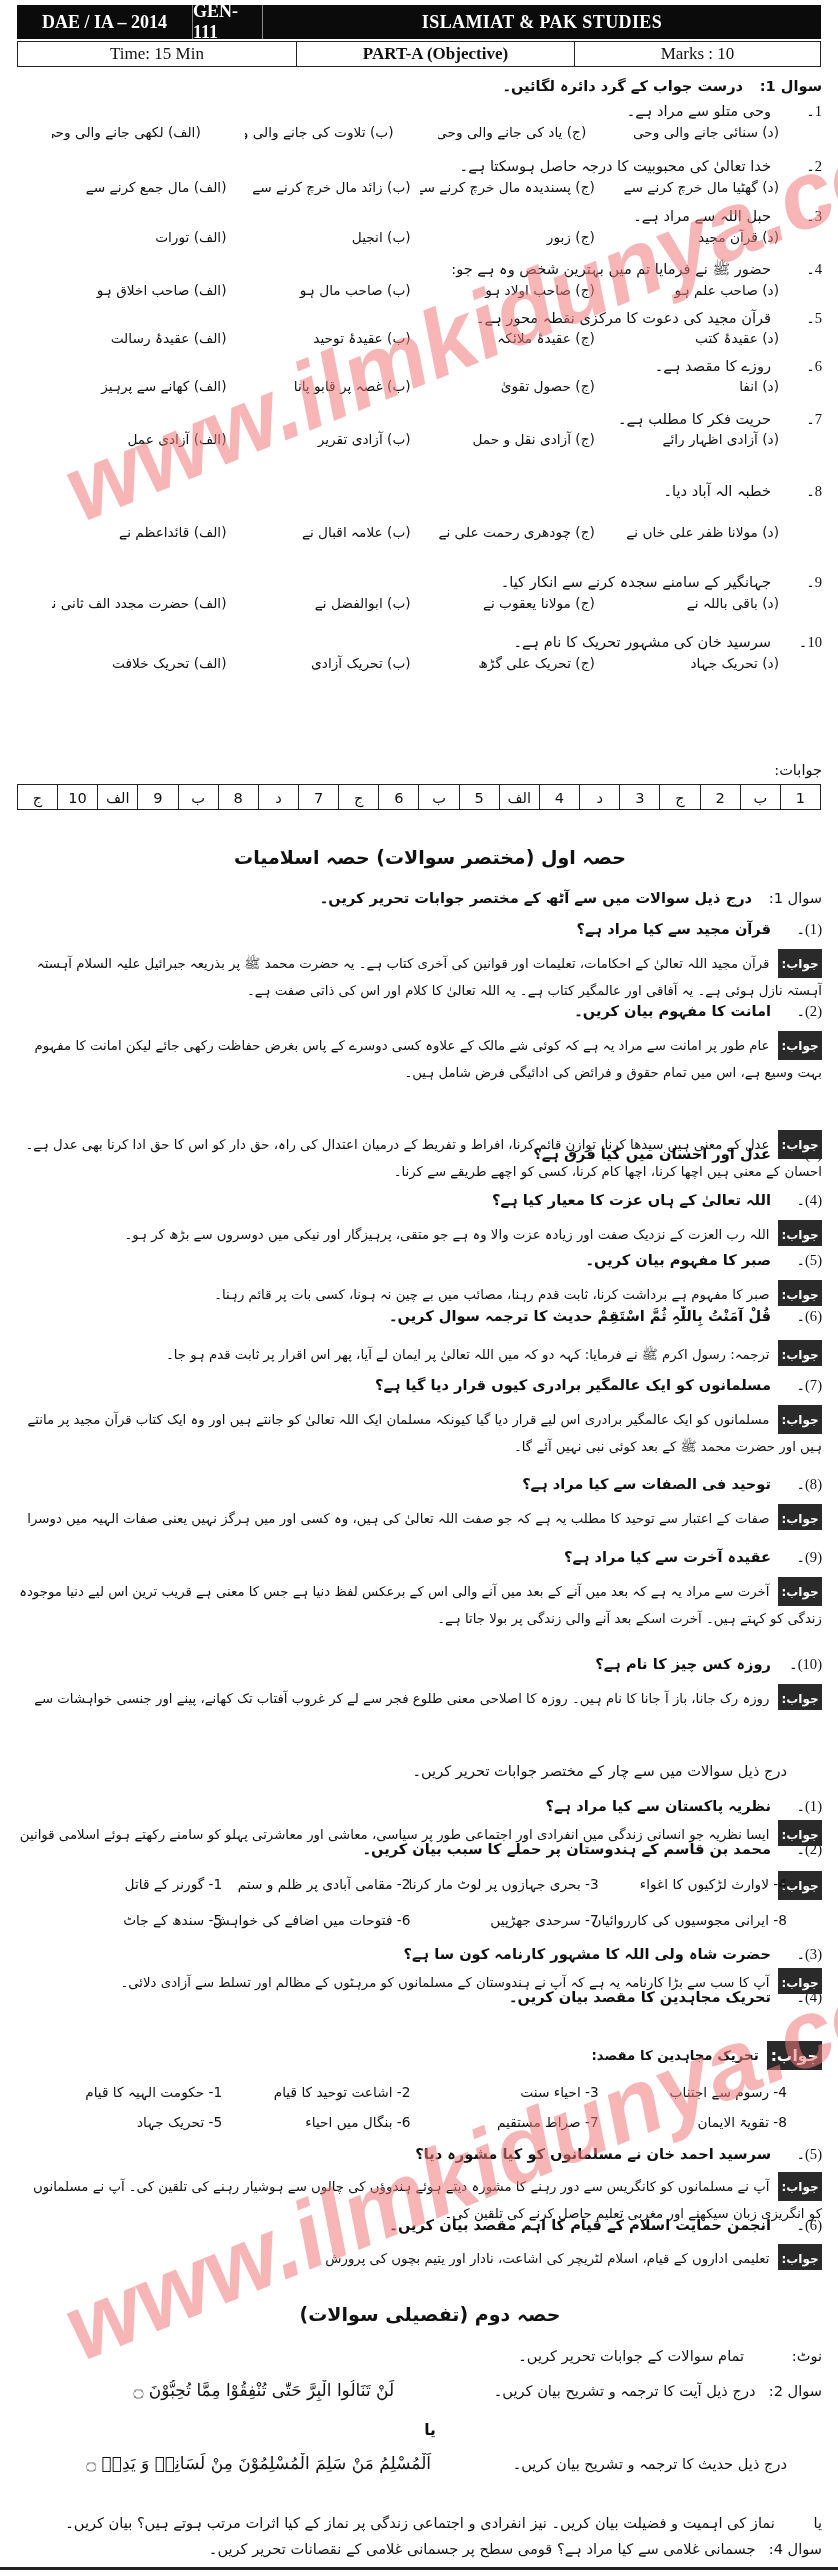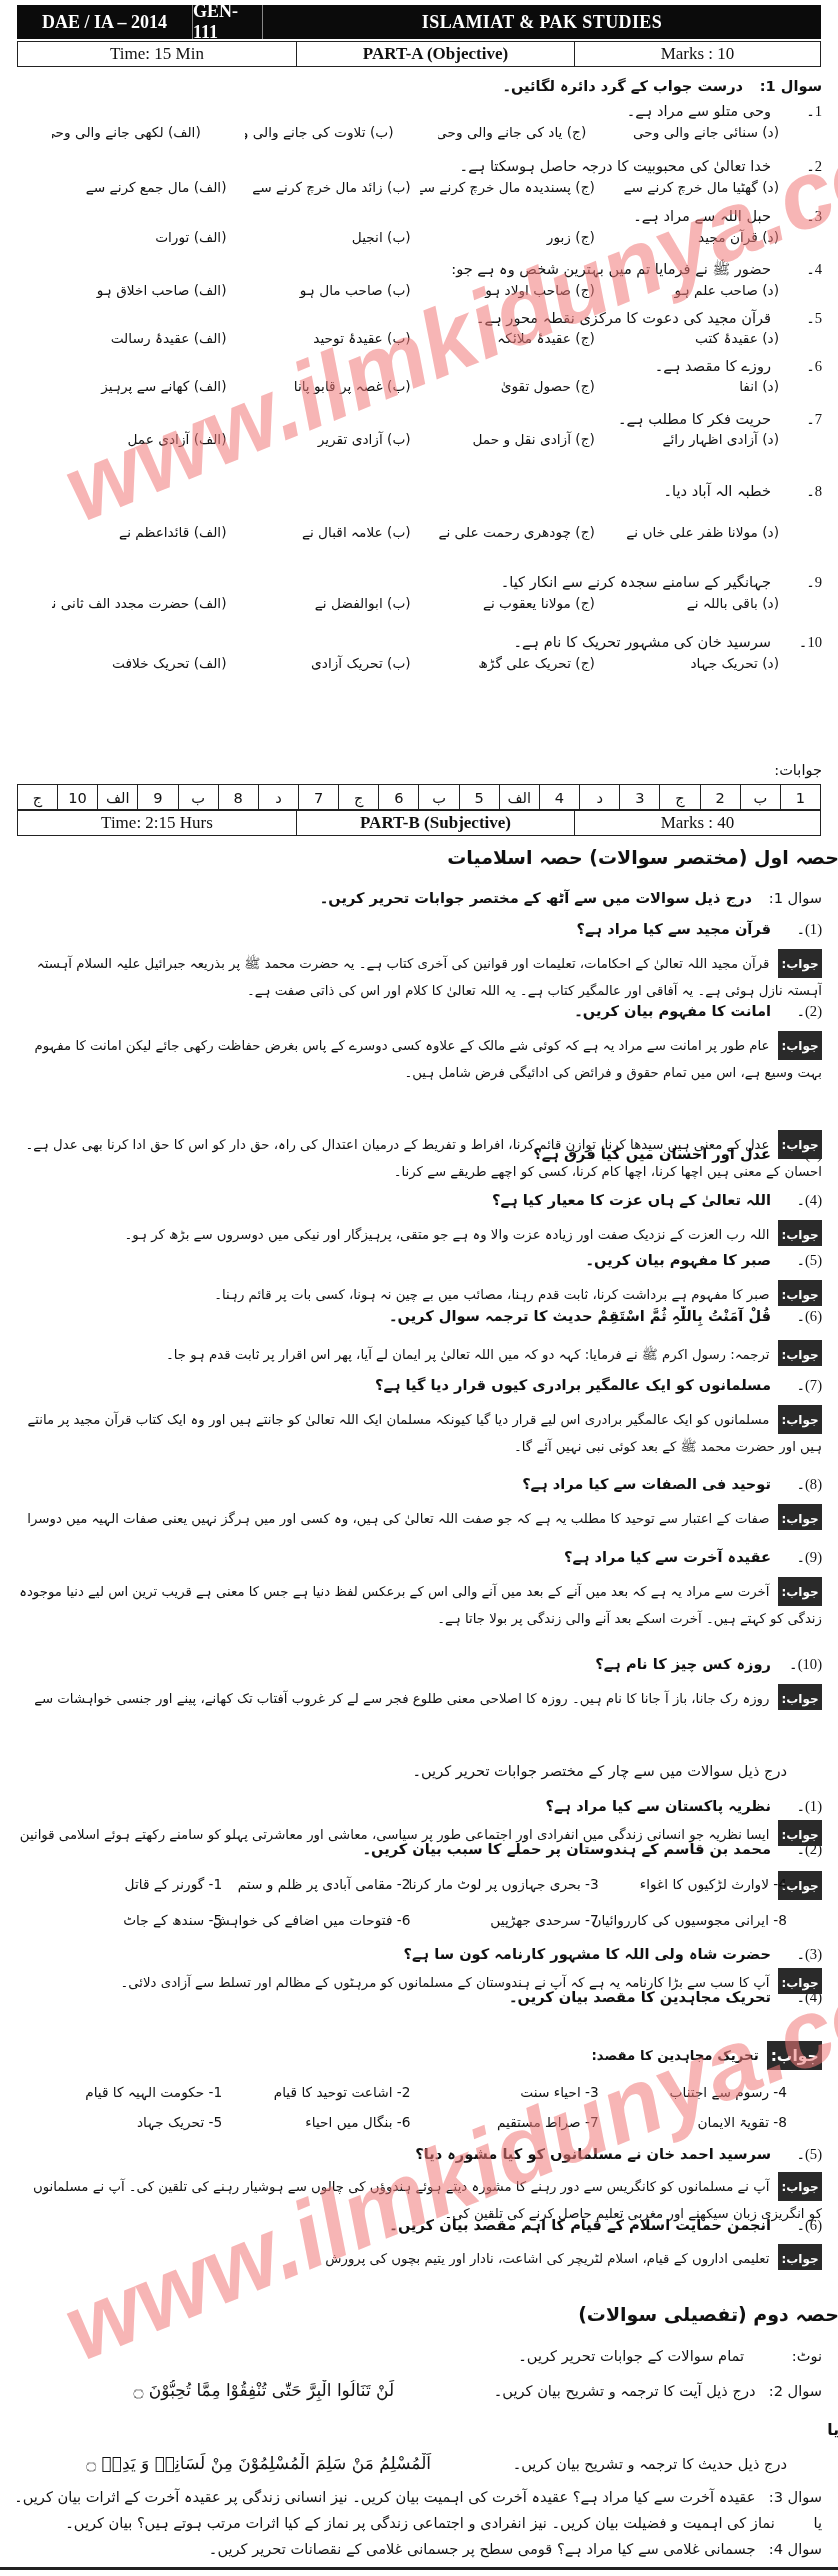--- a/index.html
+++ b/index.html
@@ -13,21 +13,21 @@
   .meta > div:last-child { border-right:none; }
   .meta .m1 { width:278px; } .meta .m2 { width:277px; font-weight:bold; } .meta .m3 { flex:1; }
   .rtl { direction:rtl; text-align:right; font-family:"DejaVu Sans", sans-serif; }
   .line { position:absolute; right:17px; left:17px; font-size:14.6px; line-height:20.6px; white-space:nowrap; overflow:hidden; }
   .qnum { display:inline-block; width:34px; text-align:right; margin-left:17px; font-family:"Liberation Serif", serif; }
   .opts { position:absolute; left:52px; right:60px; display:flex; flex-direction:row-reverse; justify-content:space-between; font-size:13.7px; font-family:"DejaVu Sans", sans-serif; direction:rtl; }
   .opts span { width:24%; text-align:right; white-space:nowrap; overflow:hidden; }
   .ans-table { position:absolute; left:17px; top:784px; width:804px; height:26px; display:flex; flex-direction:row-reverse; border:1.3px solid #222; box-sizing:border-box; }
   .ans-table div { flex:1; border-left:1.3px solid #222; display:flex; align-items:center; justify-content:center; font-size:14.6px; font-family:"DejaVu Sans", sans-serif; }
   .ans-table div:last-child { border-left:none; }
-  .sec-title { position:absolute; left:0; right:0; font-weight:bold; font-size:19px; font-family:"DejaVu Sans", sans-serif; direction:rtl;padding-left:21px; }
+  .sec-title { position:absolute; left:0; right:0; text-align:center; font-weight:bold; font-size:19px; font-family:"DejaVu Sans", sans-serif; direction:rtl;padding-left:21px; }
   .jawab { display:inline-block; background:#2a2a2a; color:#fff; font-size:12px; padding:1.7px 3.4px; margin-left:8.6px; font-weight:bold; vertical-align:middle; }
   .para { position:absolute; left:17px; right:17px; font-size:13.3px; line-height:26px; direction:rtl; text-align:right; font-family:"DejaVu Sans", sans-serif; }
   .list4 { position:absolute; left:34px; right:52px; display:flex; flex-direction:row-reverse; justify-content:space-between; direction:rtl; font-size:13.7px; font-family:"DejaVu Sans", sans-serif; }
   .list4 span { width:25%; text-align:right; white-space:nowrap; }
   .watermark { position:absolute; font-family:"Liberation Sans", sans-serif; font-weight:bold; font-style:italic; font-size:95px; color:rgba(240,120,120,0.55); transform:rotate(-22deg); white-space:nowrap; pointer-events:none; }
   .arabic { font-size:17px; font-family:"DejaVu Serif", serif; }
   .bottom-rule { position:absolute; left:0; right:0; top:2567px; height:3.4px; background:#222; }
 </style>
 </head>
 <body>
@@ -142,25 +142,20 @@
       <div>7</div>
       <div>د</div>
       <div>8</div>
       <div>ب</div>
       <div>9</div>
       <div>الف</div>
       <div>10</div>
       <div>ج</div>
     </div>
 
-  <div class="meta" style="top:810px;">
-    <div class="m1">Time: 2:15 Hurs</div>
-    <div class="m2">PART-B (Subjective)</div>
-    <div class="m3">Marks : 40</div>
-  </div>
 
   <div class="sec-title" style="top:846px;">حصہ اول (مختصر سوالات) حصہ اسلامیات</div>
 
   <div class="line rtl" style="top:888px;">
     <span style="margin-left:12px;">سوال 1:</span>
     <span style="font-weight:bold;">درج ذیل سوالات میں سے آٹھ کے مختصر جوابات تحریر کریں۔</span>
   </div>
 
   <div id="islamiat-container">
       <div class="line rtl" style="top: 919px;"><span class="qnum">(1)۔</span><span style="font-weight:bold">قرآن مجید سے کیا مراد ہے؟</span></div>
@@ -235,24 +230,20 @@
   <div class="line rtl" style="top:2380px;">
     <span style="margin-left:8.6px;">سوال 2:</span>
     <span style="margin-left:95px;">درج ذیل آیت کا ترجمہ و تشریح بیان کریں۔</span>
     <span class="arabic">لَنْ تَنَالُوا الْبِرَّ حَتّٰی تُنْفِقُوْا مِمَّا تُحِبُّوْنَ ۝</span>
   </div>
   <div class="sec-title" style="top:2421px; font-size:15.5px;">یا</div>
   <div class="line rtl" style="top:2453px; right:52px;">
     <span style="margin-left:77px;">درج ذیل حدیث کا ترجمہ و تشریح بیان کریں۔</span>
     <span class="arabic">اَلْمُسْلِمُ مَنْ سَلِمَ الْمُسْلِمُوْنَ مِنْ لِّسَانِهٖ وَ يَدِهٖ ۝</span>
   </div>
-  <div class="line rtl" style="top:2487px;">
-    <span style="margin-left:8.6px;">سوال 3:</span>
-    <span>عقیدہ آخرت سے کیا مراد ہے؟ عقیدہ آخرت کی اہمیت بیان کریں۔ نیز انسانی زندگی پر عقیدہ آخرت کے اثرات بیان کریں۔</span>
-  </div>
   <div class="line rtl" style="top:2513px;">
     <span style="margin-left:34px;">یا</span>
     <span>نماز کی اہمیت و فضیلت بیان کریں۔ نیز انفرادی و اجتماعی زندگی پر نماز کے کیا اثرات مرتب ہوتے ہیں؟ بیان کریں۔</span>
   </div>
   <div class="line rtl" style="top:2539px;">
     <span style="margin-left:8.6px;">سوال 4:</span>
     <span>جسمانی غلامی سے کیا مراد ہے؟ قومی سطح پر جسمانی غلامی کے نقصانات تحریر کریں۔</span>
   </div>
 
   <div class="bottom-rule"></div>

